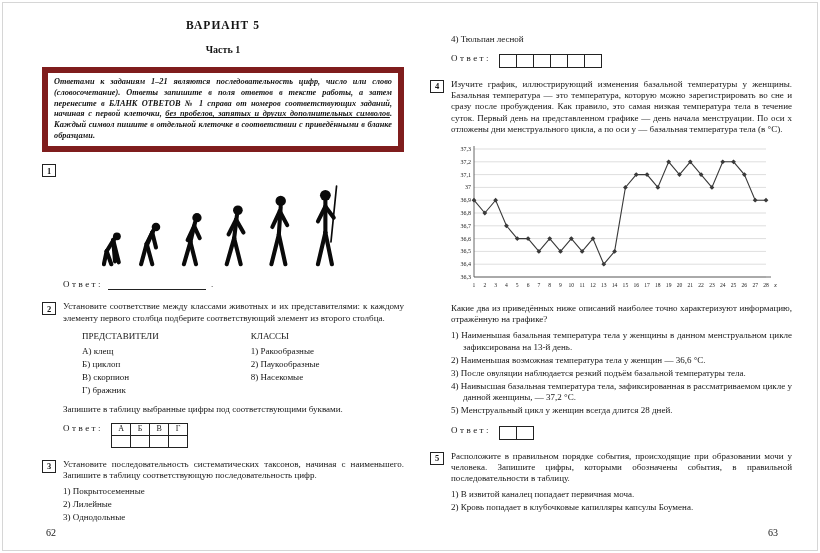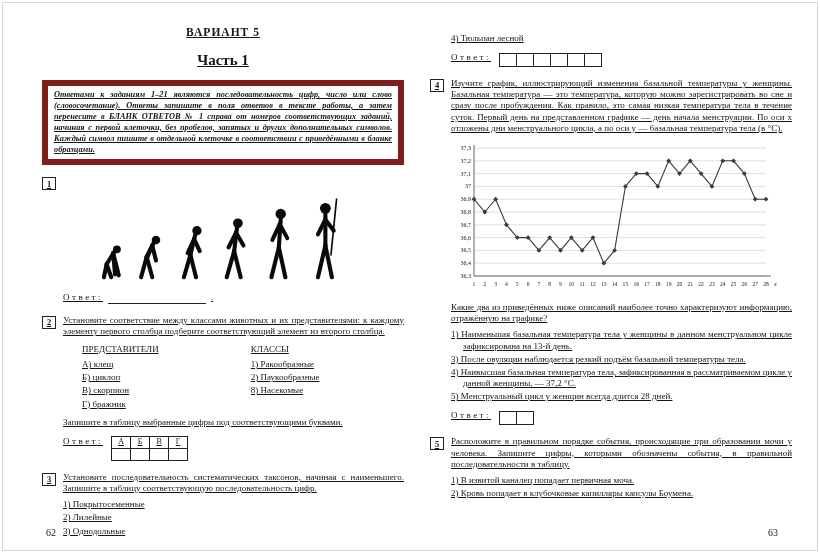--- a/index.html
+++ b/index.html
@@ -1,23 +1,23 @@
 <!DOCTYPE html>
 <html><head>
 <meta charset="utf-8">
 <style>
   * { margin:0; padding:0; box-sizing:border-box; }
   html,body { width:820px; height:553px; }
   body { background:#fff; font-family:"Liberation Serif", serif; color:#151515; position:relative; overflow:hidden; }
   .frame { position:absolute; inset:2px; border:1px solid #d6d6d6; pointer-events:none; }
-  .page { position:absolute; top:25px; width:362px; font-size:9px; line-height:1.24;text-decoration:underline; }
+  .page { position:absolute; top:18px; width:362px; font-size:9px; line-height:1.24; }
   .page-left { left:42px; }
   .page-right { left:430px; }
   .variant-title { text-align:center; font-weight:bold; font-size:11.5px; letter-spacing:1px; }
-  .part-title { text-align:center; font-weight:bold; font-size:15px; margin-top:12px; }
+  .part-title { text-align:center; font-weight:bold; font-size:10px; margin-top:12px; }
   .instr { border:6px solid #7f1d1d; margin-top:10px; padding:4px 6px; font-style:italic; font-weight:bold; font-size:8.3px; line-height:1.32; text-align:justify; }
   .instr .u { text-decoration:underline; }
   .qrow { display:flex; gap:7px; margin-top:11px; }
   .qnum { flex:0 0 auto; width:14px; height:13px; border:1.2px solid #222; display:flex; align-items:center; justify-content:center; font-weight:bold; font-size:8.5px; margin-top:1px; background:#fff; }
   .qtext { text-align:justify; }
   .evo { display:block; margin:7px auto 0; }
   .ansline { display:flex; align-items:flex-end; gap:5px; margin:9px 0 0 21px; }
   .anslabel { letter-spacing:2.5px; }
   .blank { display:inline-block; width:98px; border-bottom:1px solid #222; height:9px; }
   .cols { display:flex; margin:7px 0 0 40px;gap:30px; }
@@ -165,21 +165,21 @@
   </div>
 
   <div class="listitems">
     <div>1) Покрытосеменные</div>
     <div>2) Лилейные</div>
     <div>3) Однодольные</div>
   </div>
 </div>
 
 <div class="page page-right">
-  <div class="listitems" style="margin-top:8px;">
+  <div class="listitems" style="margin-top:16px;">
     <div>4) Тюльпан лесной</div>
   </div>
 
   <div class="ansrow">
     <span class="anslabel">Ответ:</span>
     <div class="cells">
         <div class="cell"></div>
         <div class="cell"></div>
         <div class="cell"></div>
         <div class="cell"></div>
@@ -277,20 +277,21 @@
         <rect x="296.6703703703704" y="31.899999999999455" width="3.4" height="3.4" fill="#3a3a3a" transform="rotate(45 298.3703703703704 33.599999999999454)"></rect>
         <rect x="307.4851851851852" y="57.499999999999815" width="3.4" height="3.4" fill="#3a3a3a" transform="rotate(45 309.18518518518516 59.19999999999982)"></rect>
         <rect x="318.3" y="57.499999999999815" width="3.4" height="3.4" fill="#3a3a3a" transform="rotate(45 320 59.19999999999982)"></rect>
       </svg>
   </div>
 
   <div class="m-note">Какие два из приведённых ниже описаний наиболее точно характеризуют информацию, отражённую на графике?</div>
 
   <div class="listitems">
     <div class="opt">1) Наименьшая базальная температура тела у женщины в данном менструальном цикле зафиксирована на 13-й день.</div>
+    <div class="opt">2) Наименьшая возможная температура тела у женщин — 36,6 °C.</div>
     <div class="opt">3) После овуляции наблюдается резкий подъём базальной температуры тела.</div>
     <div class="opt">4) Наивысшая базальная температура тела, зафиксированная в рассматриваемом цикле у данной женщины, — 37,2 °C.</div>
     <div class="opt">5) Менструальный цикл у женщин всегда длится 28 дней.</div>
   </div>
 
   <div class="ansrow">
     <span class="anslabel">Ответ:</span>
     <div class="cells">
         <div class="cell"></div>
         <div class="cell"></div>

